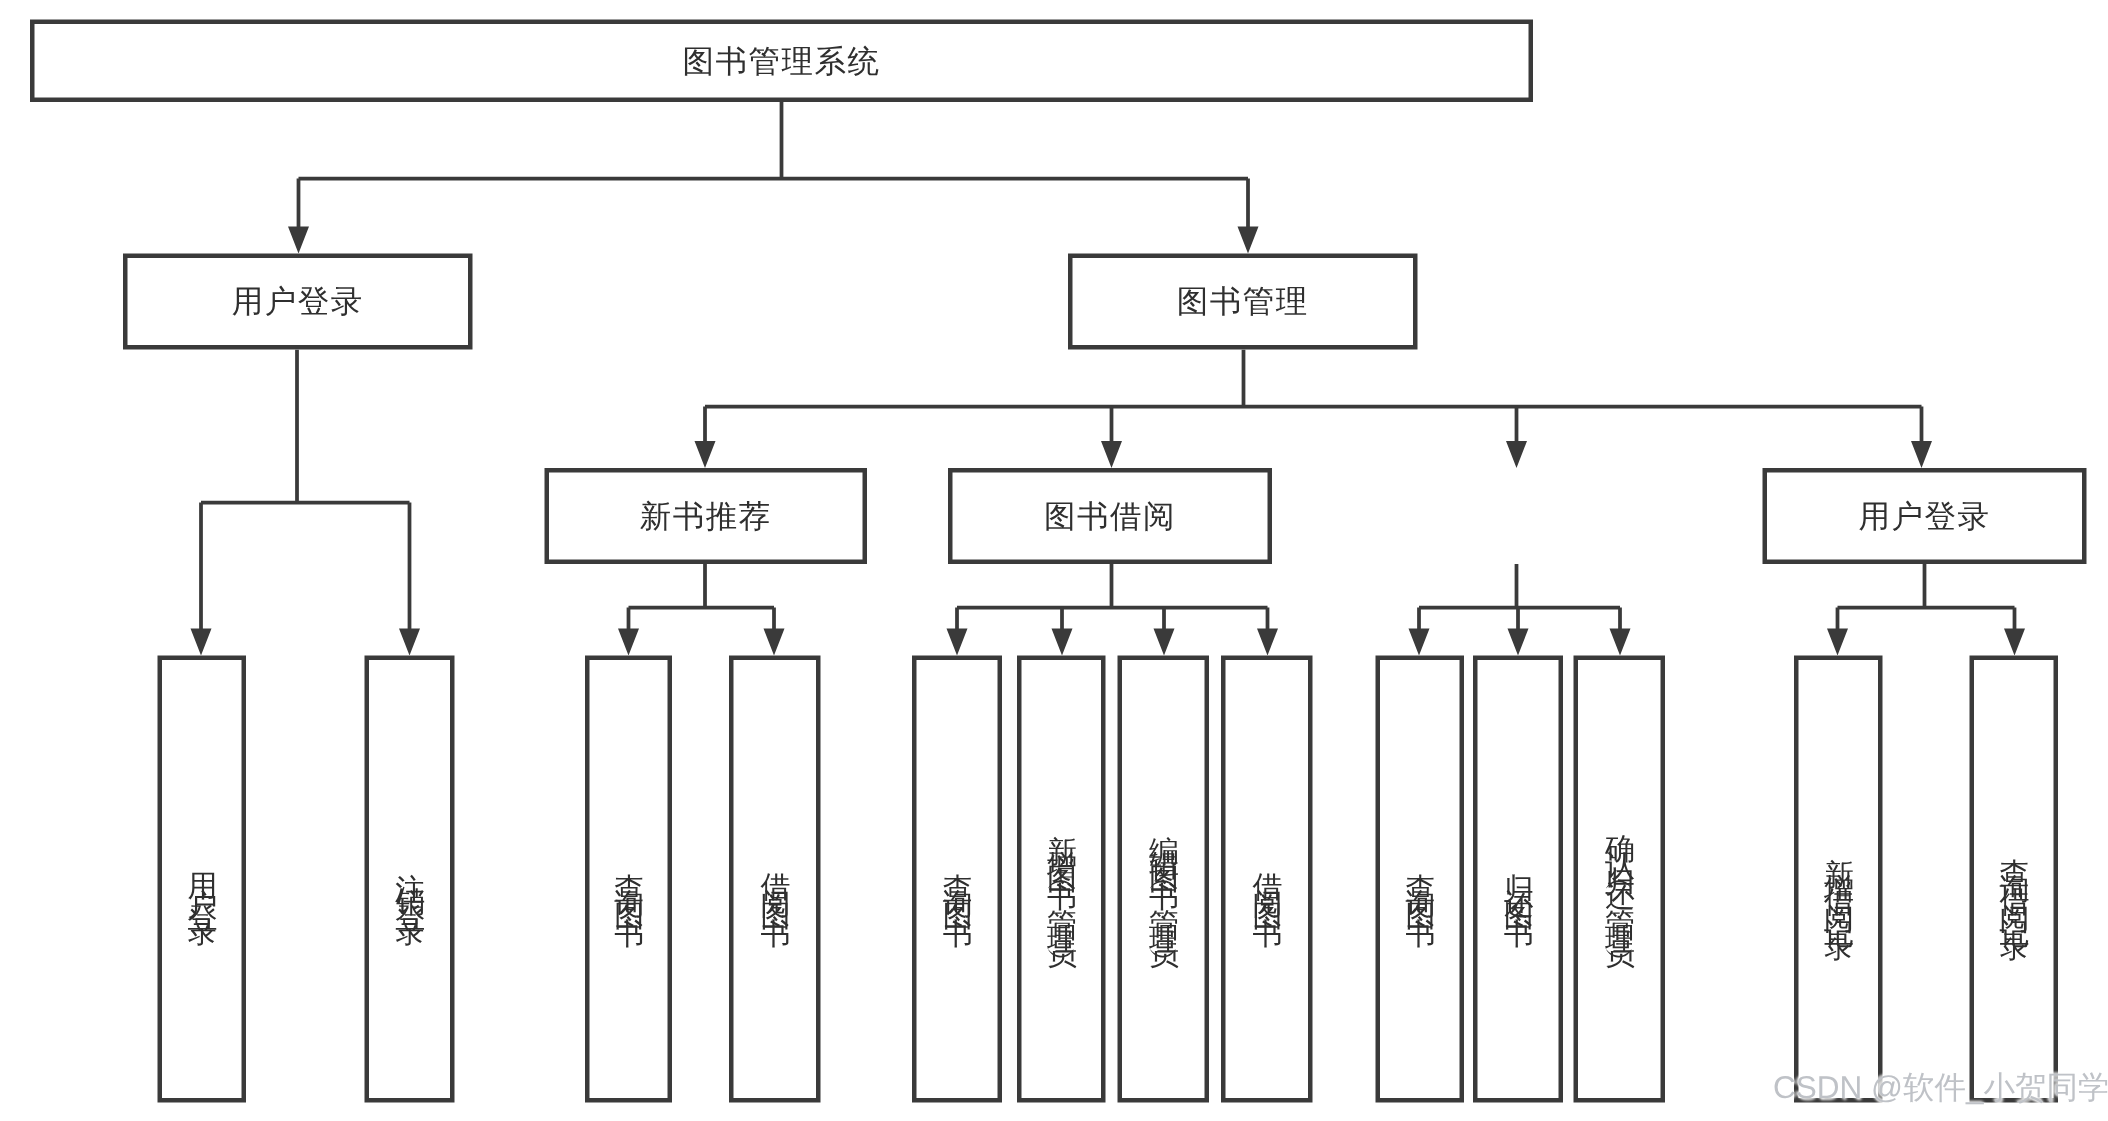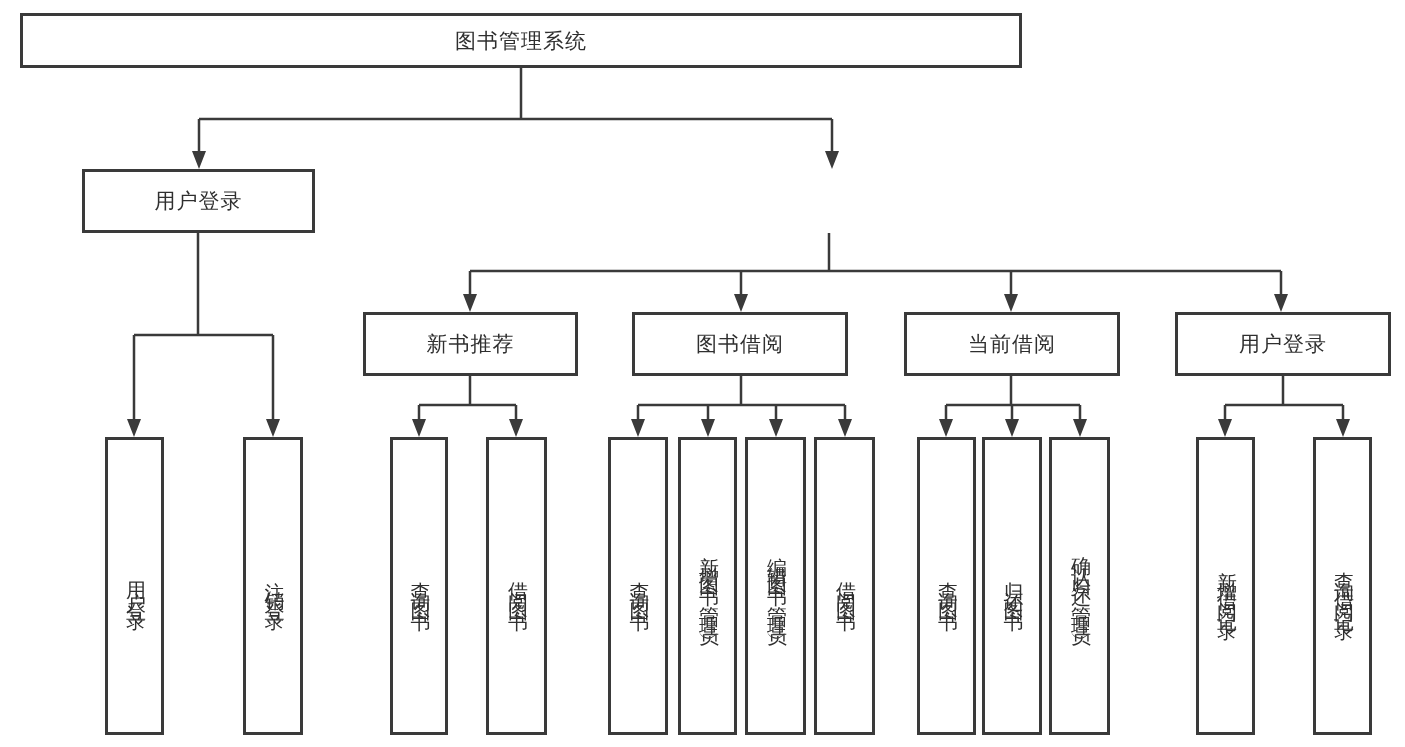--- a/index.html
+++ b/index.html
@@ -2,21 +2,21 @@
 <html><head>
 <meta charset="utf-8">
 <style>
   html, body { margin: 0; padding: 0; background: #ffffff; }
   .canvas {
     position: relative;
     width: 1405px;
     height: 747px;
     background: #ffffff;
     overflow: hidden;
-    font-family: Liberation Mono, monospace;
+    font-family: Liberation Sans, sans-serif;
   }
   .connectors {
     position: absolute;
     left: 0; top: 0;
     width: 1405px; height: 747px;
     pointer-events: none;
   }
   .box {
     position: absolute;
     box-sizing: border-box;
@@ -86,29 +86,29 @@
          M1218 419 L1232 419 L1225 437 Z  M1336 419 L1350 419 L1343 437 Z"></path>
   </svg>
 
   <div class="box h" style="left:20px; top:13px; width:1002px; height:55px">
     <span>图书管理系统</span>
   </div>
 
   <div class="box h" style="left:82px; top:169px; width:233px; height:64px">
     <span>用户登录</span>
   </div>
+  <div class="box h" style="left:712px; top:169px; width:233px; height:64px">
+    <span>图书管理</span>
+  </div>
 
   <div class="box h" style="left:632px; top:312px; width:216px; height:64px">
     <span>图书借阅</span>
   </div>
   <div class="box h" style="left:363px; top:312px; width:215px; height:64px">
     <span>新书推荐</span>
-  </div>
-  <div class="box h" style="left:904px; top:312px; width:216px; height:64px">
-    <span>当前借阅</span>
   </div>
   <div class="box h" style="left:1175px; top:312px; width:216px; height:64px">
     <span>用户登录</span>
   </div>
 
   <div class="box v" style="left:105px; top:437px; width:59px; height:298px">
     <span>用户登录</span>
   </div>
   <div class="box v" style="left:243px; top:437px; width:60px; height:298px">
     <span>注销登录</span>
@@ -144,14 +144,15 @@
     <span>确认归还（管理员）</span>
   </div>
 
   <div class="box v" style="left:1196px; top:437px; width:59px; height:298px">
     <span>新增借阅记录</span>
   </div>
   <div class="box v" style="left:1313px; top:437px; width:59px; height:298px">
     <span>查询借阅记录</span>
   </div>
 
+  <div class="watermark">CSDN @软件_小贺同学</div>
 
 </div>
 
 </body></html>

